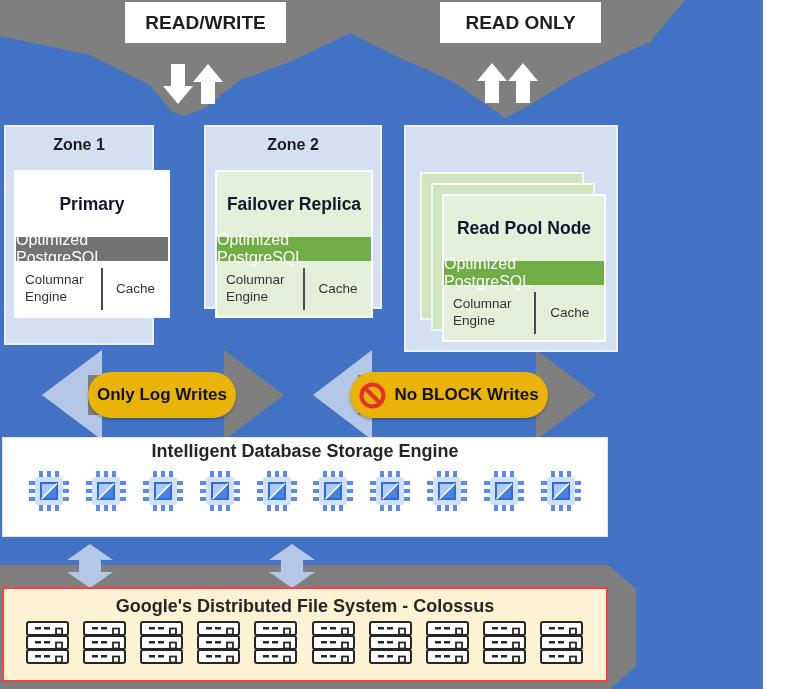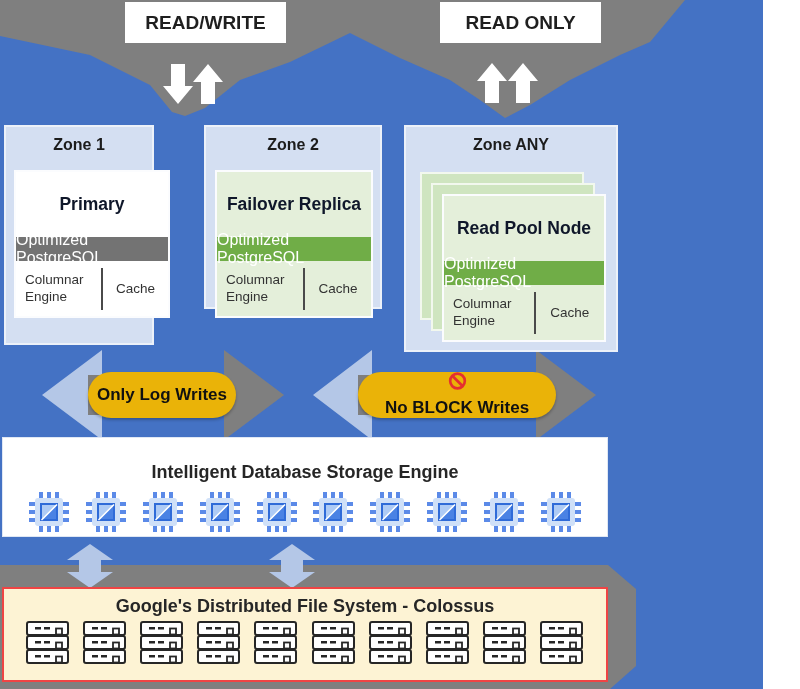--- a/index.html
+++ b/index.html
@@ -28,24 +28,24 @@
   .cell-left { width:56%; display:flex; align-items:center; padding-left:9px;
     font-size:13.5px; color:#333; line-height:1.25; }
   .cell-div { width:2px; background:#4a4a4a; align-self:center; height:42px; }
   .cell-right { flex:1; display:flex; align-items:center; justify-content:center;
     font-size:13.5px; color:#333; }
 
   .pill { position:absolute; top:372px; height:46px; background:#eab308; border-radius:23px;
     display:flex; align-items:center; justify-content:center; gap:8px; z-index:3;
     font-size:17px; font-weight:bold; color:#111; box-shadow:0 2px 3px rgba(0,0,0,.25); }
   #pill-log { left:88px; width:148px; }
-  #pill-block { left:358px; width:198px;flex-direction:column; }
+  #pill-block { left:350px; width:198px; }
 
   .bigbar { position:absolute; left:2px; width:606px; z-index:2; }
-  #storage { top:437px; height:100px; background:#ffffff; border:1px solid #dfe7f4; padding-top:24px; }
+  #storage { top:437px; height:100px; background:#ffffff; border:1px solid #dfe7f4; padding-top:3px; }
   .bigbar-title { text-align:center; font-size:18px; font-weight:bold; color:#262626; }
   .icon-row { display:flex; justify-content:space-between; margin-top:9px; }
   #storage .icon-row { padding:0 26px; }
   #colossus { top:587px; height:95px; background:#fdf3d4; border:2px solid #ef4444; padding-top:7px; }
   #colossus .icon-row { padding:0 22px; margin-top:4px; }
 </style>
 </head>
 <body>
 
 <div id="canvas">
@@ -96,21 +96,20 @@
       <div class="engine-bar greenbar">Optimized PostgreSQL</div>
       <div class="cells">
         <div class="cell-left">Columnar Engine</div>
         <div class="cell-div"></div>
         <div class="cell-right">Cache</div>
       </div>
     </div>
   </div>
 
   <div class="zone" style="left:404px;width:214px;height:227px;">
-    <div class="zone-title">Zone ANY</div>
     <div class="backcard" style="left:14px;top:45px;"></div>
     <div class="backcard" style="left:25px;top:56px;"></div>
     <div class="card green" style="left:36px;top:67px;width:164px;height:148px;">
       <div class="node-name">Read Pool Node</div>
       <div class="engine-bar greenbar">Optimized PostgreSQL</div>
       <div class="cells">
         <div class="cell-left">Columnar Engine</div>
         <div class="cell-div"></div>
         <div class="cell-right">Cache</div>
       </div>

